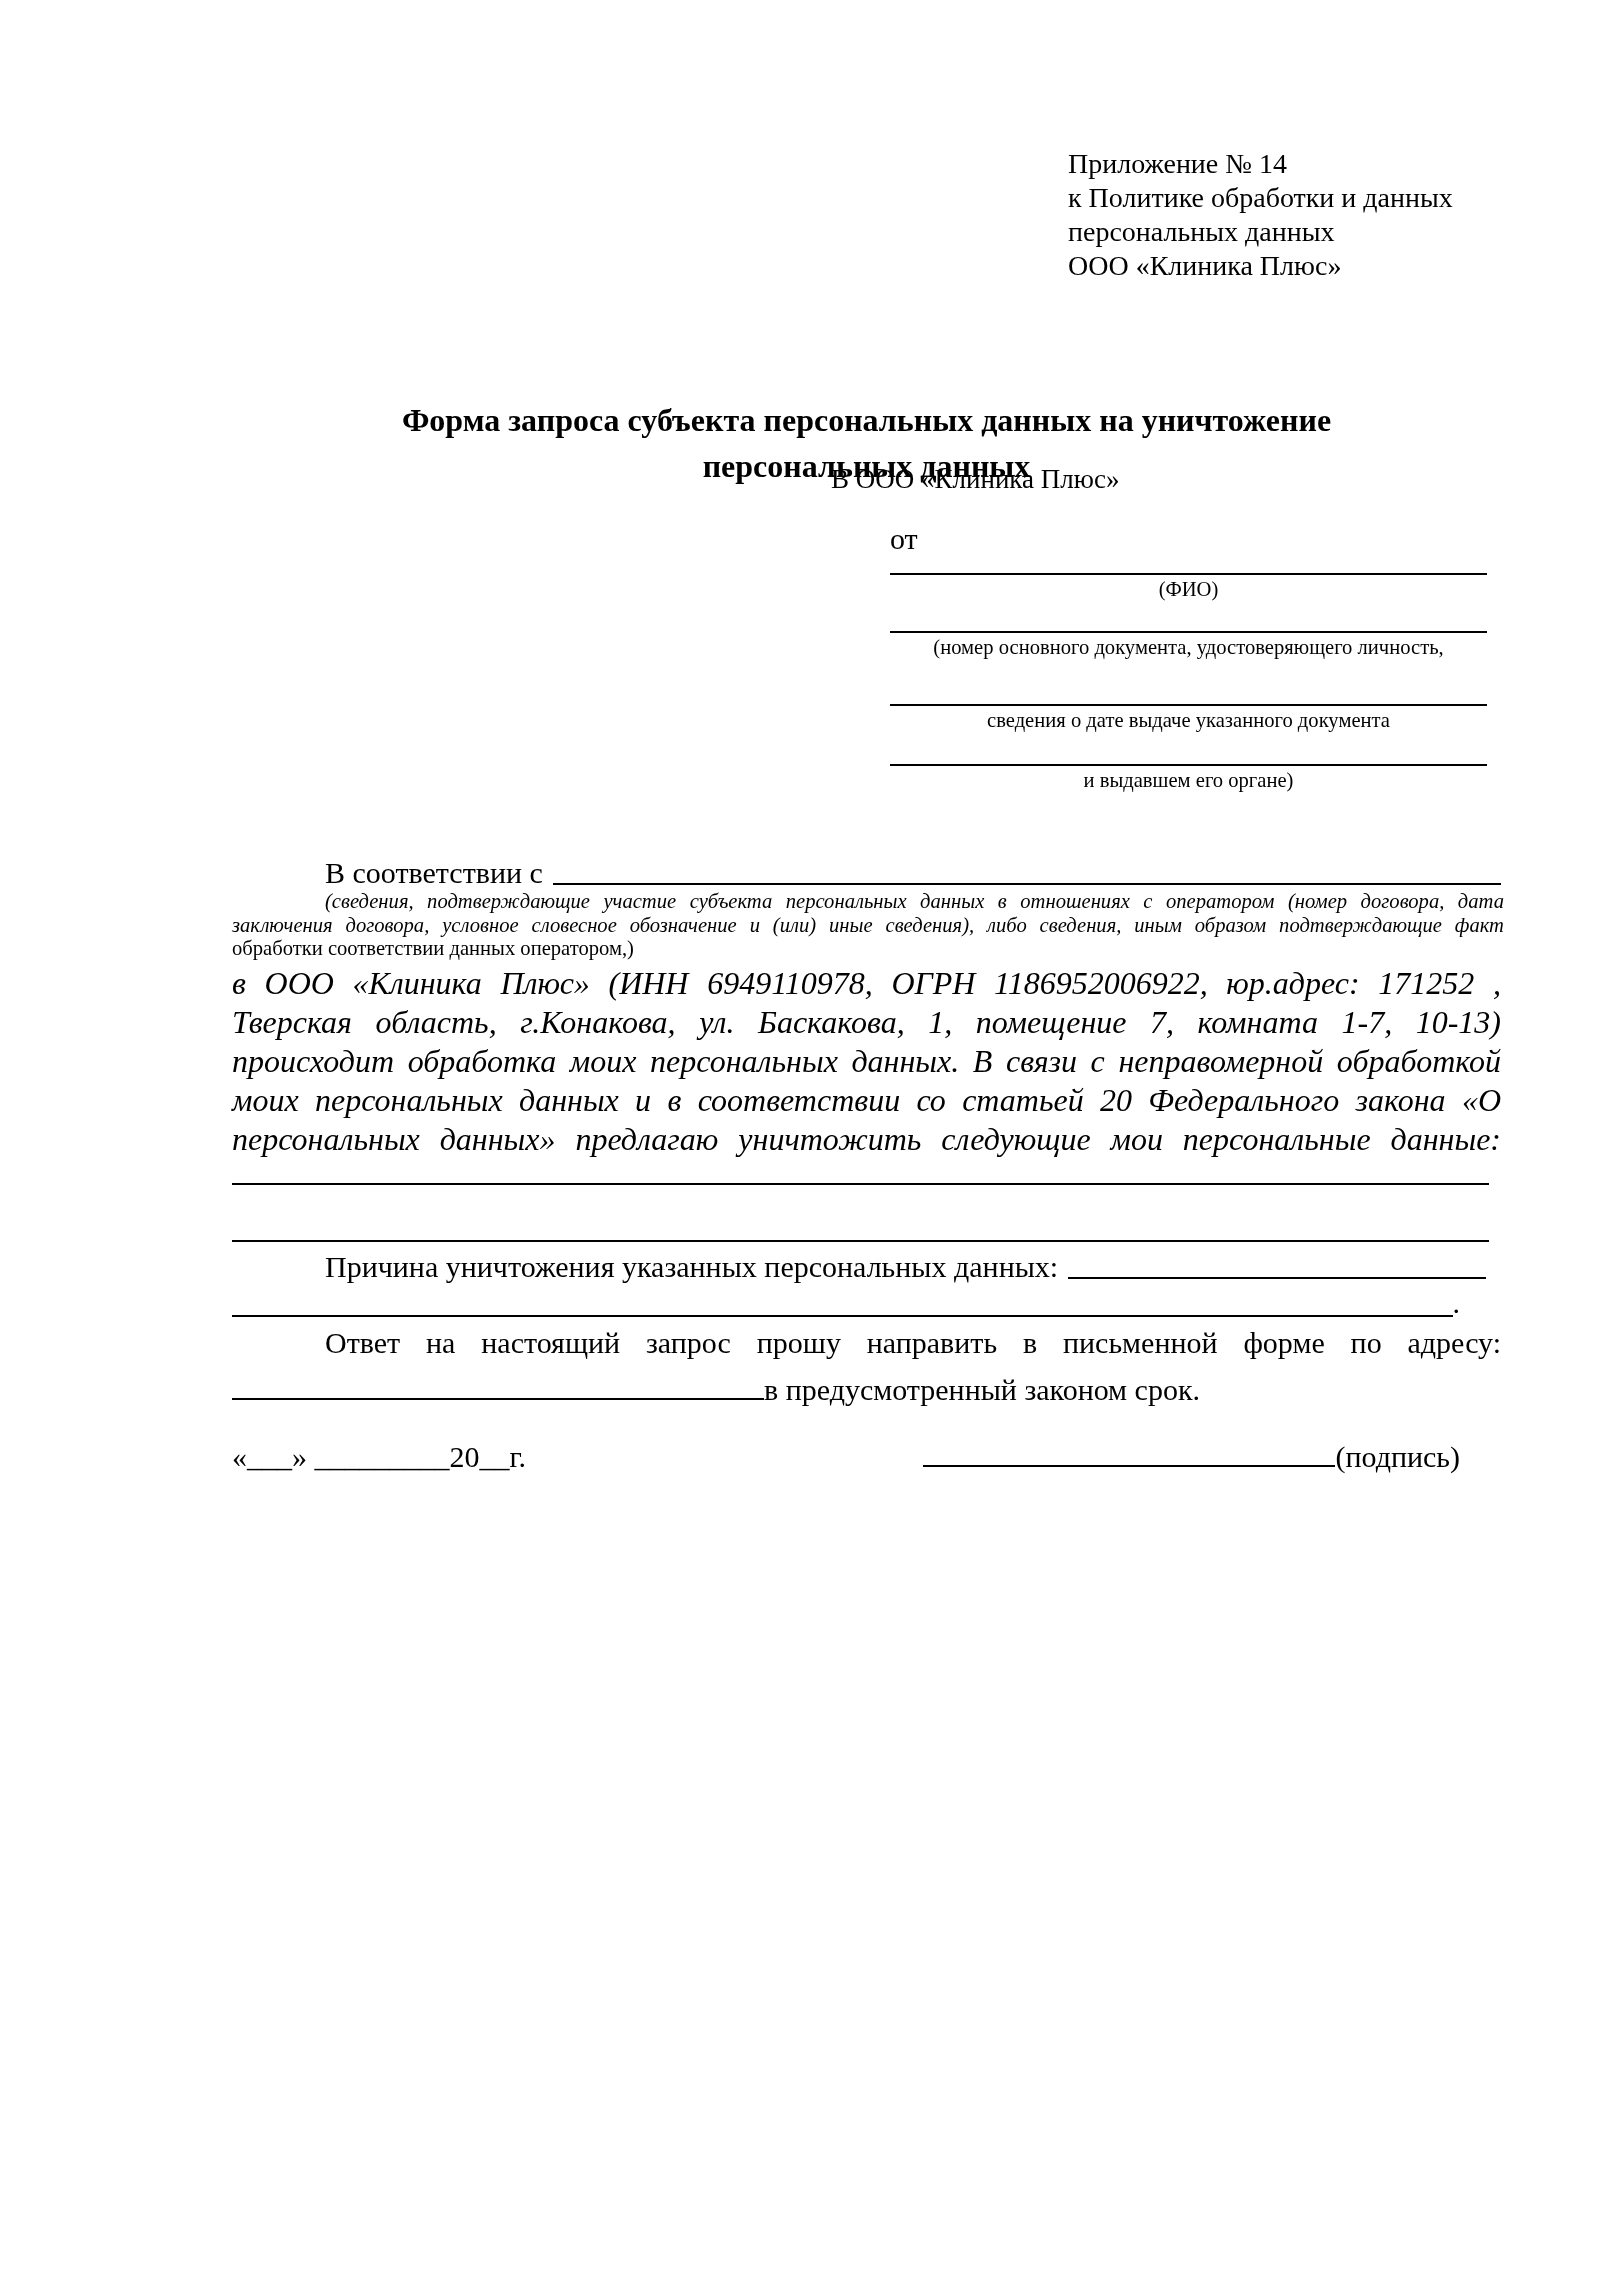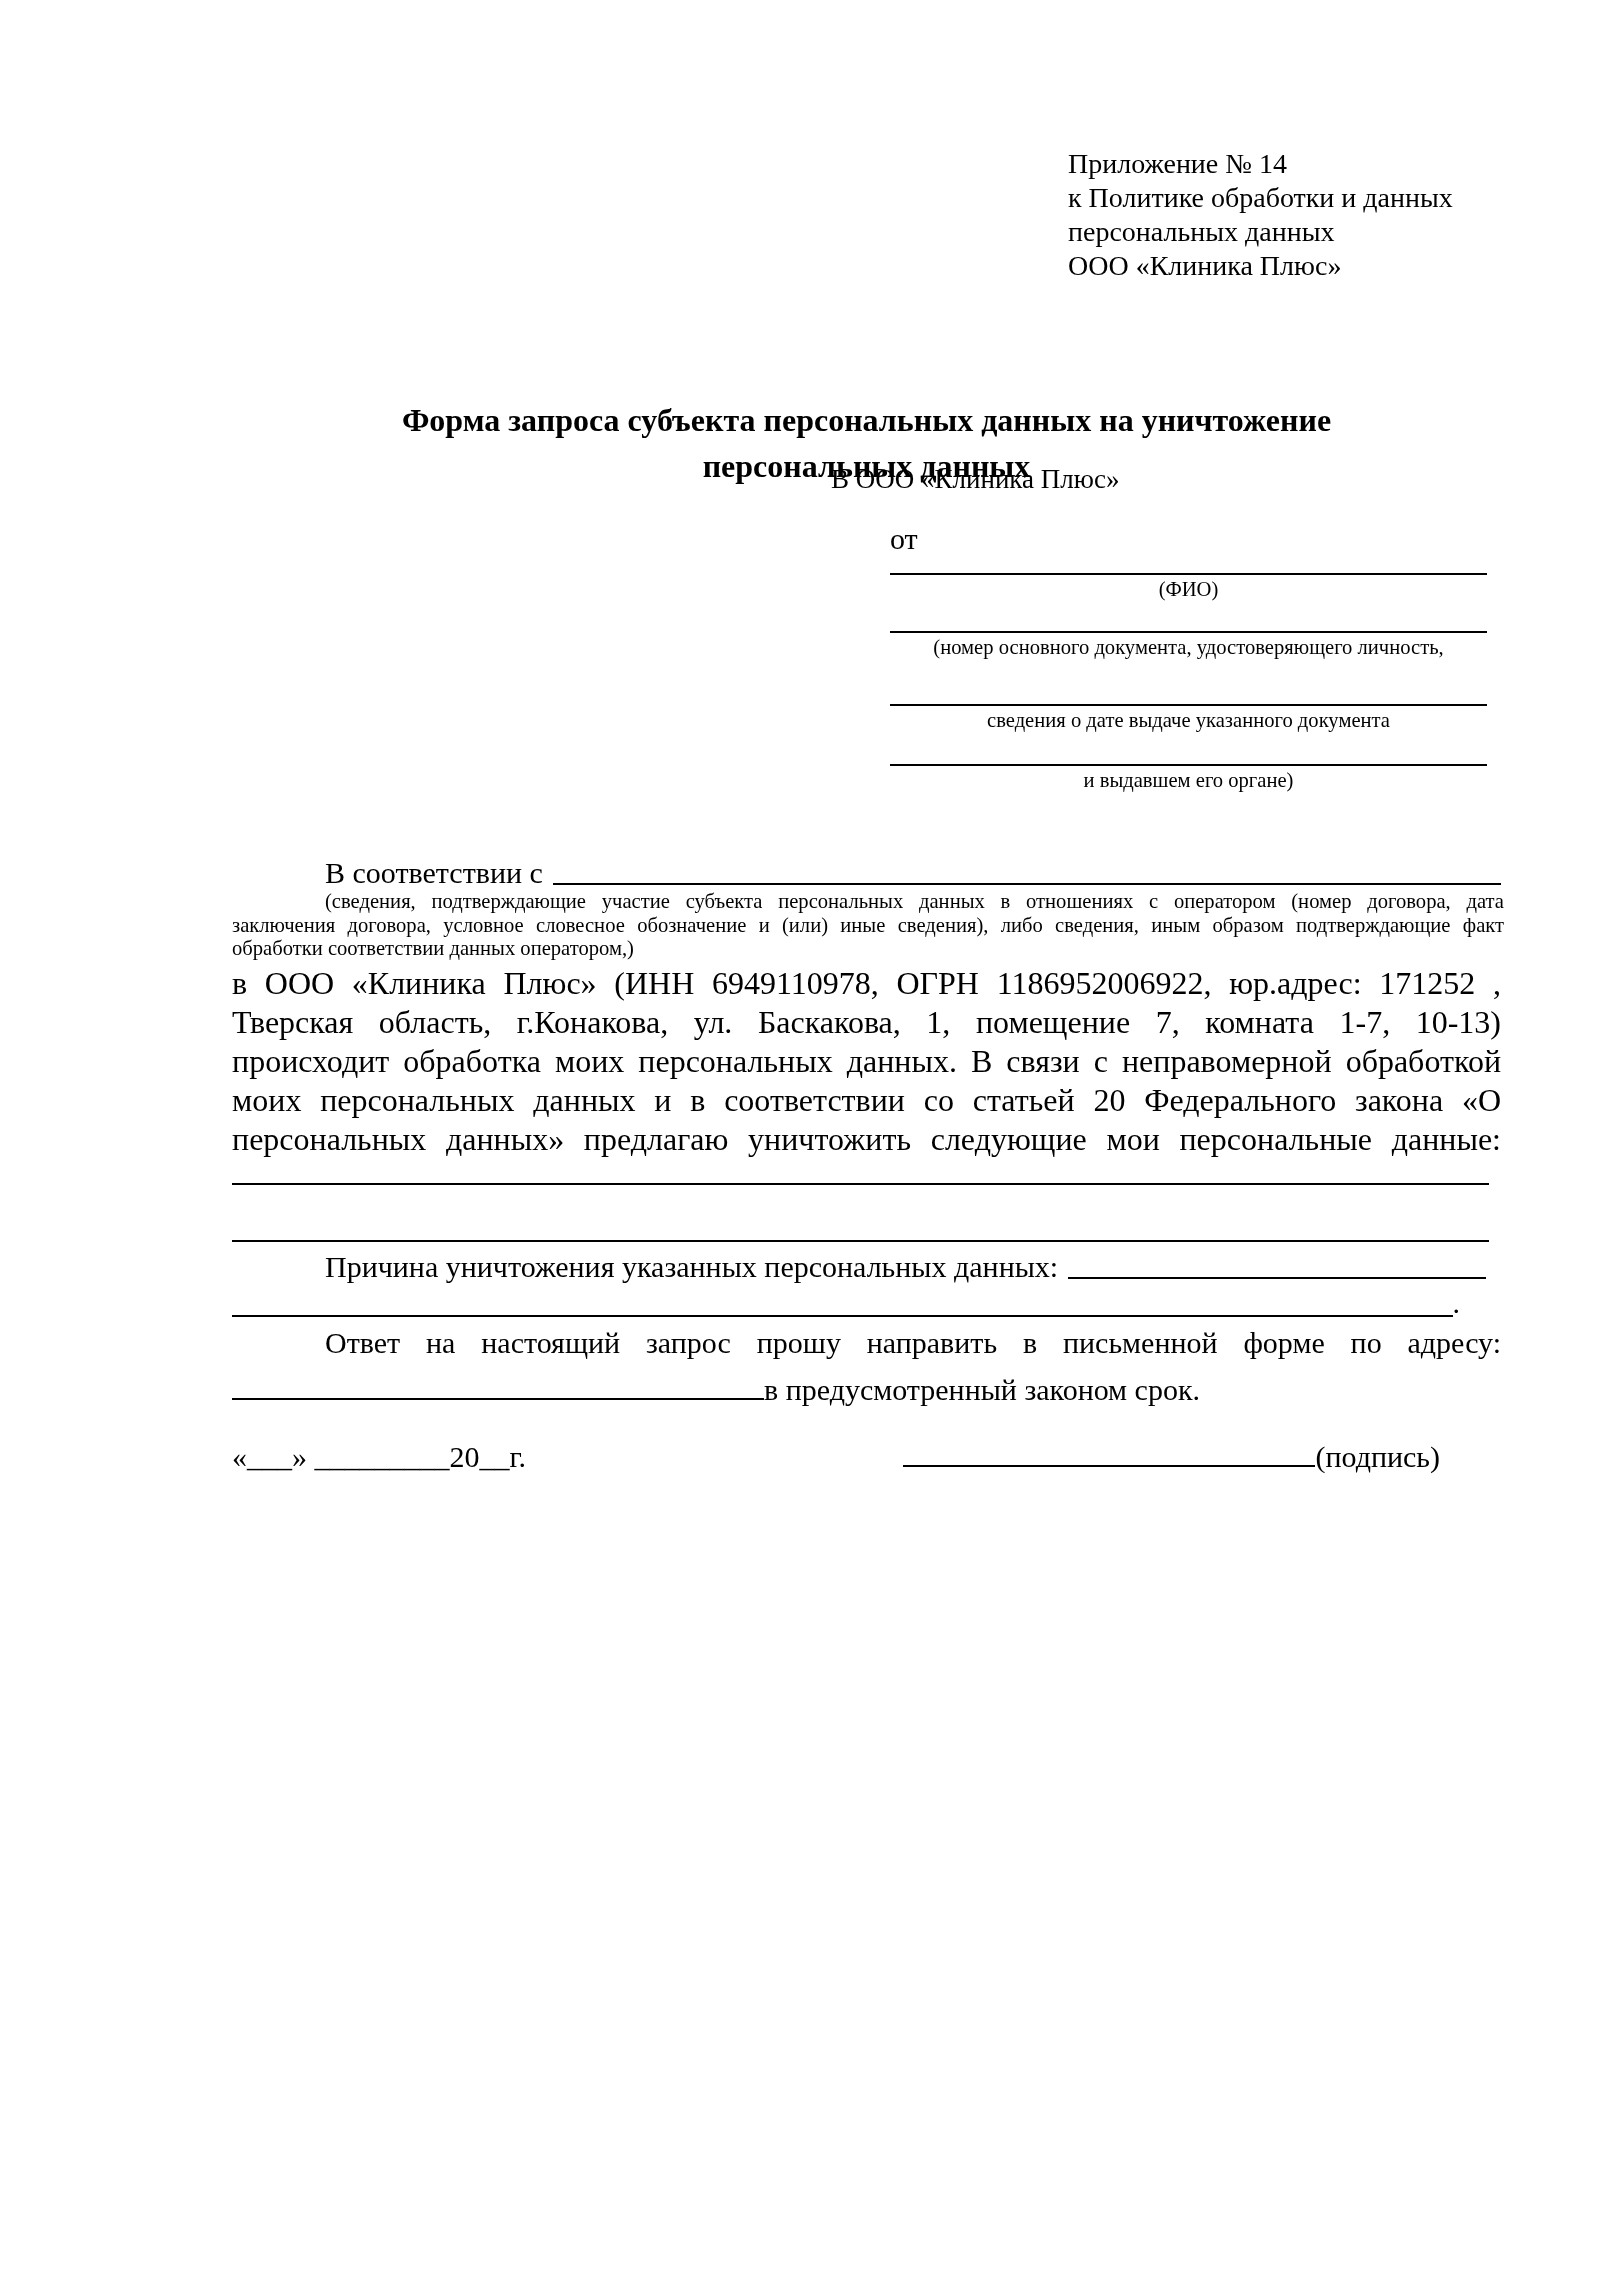--- a/index.html
+++ b/index.html
@@ -48,21 +48,21 @@
   }
   .acc-text { white-space: nowrap; }
   .fill { flex: 1 1 auto; border-bottom: 2.9px solid #000; margin: 0 0 4.9px 9.8px; }
 
   
   .note {
     position: absolute; left: 232px; top: 890px; width: 1272px;
     font-size: 20.6px; line-height: 23.5px;
   }
   .note-first { padding-left: 93px; }
-  .jlast { text-align: justify; text-align-last: justify; }
+  .jlast { text-align: justify; text-align-last: justify; font-style: italic; }
 
   
   .body-par {
     position: absolute; left: 232px; top: 964px; width: 1269px;
     font-size: 32px; line-height: 39px;
   }
 
   
   .blankline {
     position: absolute; left: 232px; width: 1257px; height: 22.5px;
@@ -99,21 +99,21 @@
     display: flex; font-size: 30px; line-height: 35px;
   }
   .uline2 { width: 532px; border-bottom: 2.9px solid #000; margin-bottom: 6.9px; }
 
   
   .footer {
     position: absolute; left: 232px; top: 1439px; width: 1269px;
     display: flex; justify-content: space-between; align-items: flex-end;
     font-size: 30px; line-height: 35px;
   }
-  .sig { display: flex; align-items: stretch; margin-right: 61px; height: 35px; }
+  .sig { display: flex; align-items: stretch; margin-right: 41px; height: 35px; }
   .sigline { width: 412px; border-bottom: 2.9px solid #000; margin-bottom: 6.9px; }
   .sigcap { align-self: flex-end; }
 </style>
 </head>
 <body>
 
 <div class="page">
 
   <div class="appendix">
     <div>Приложение № 14</div>

